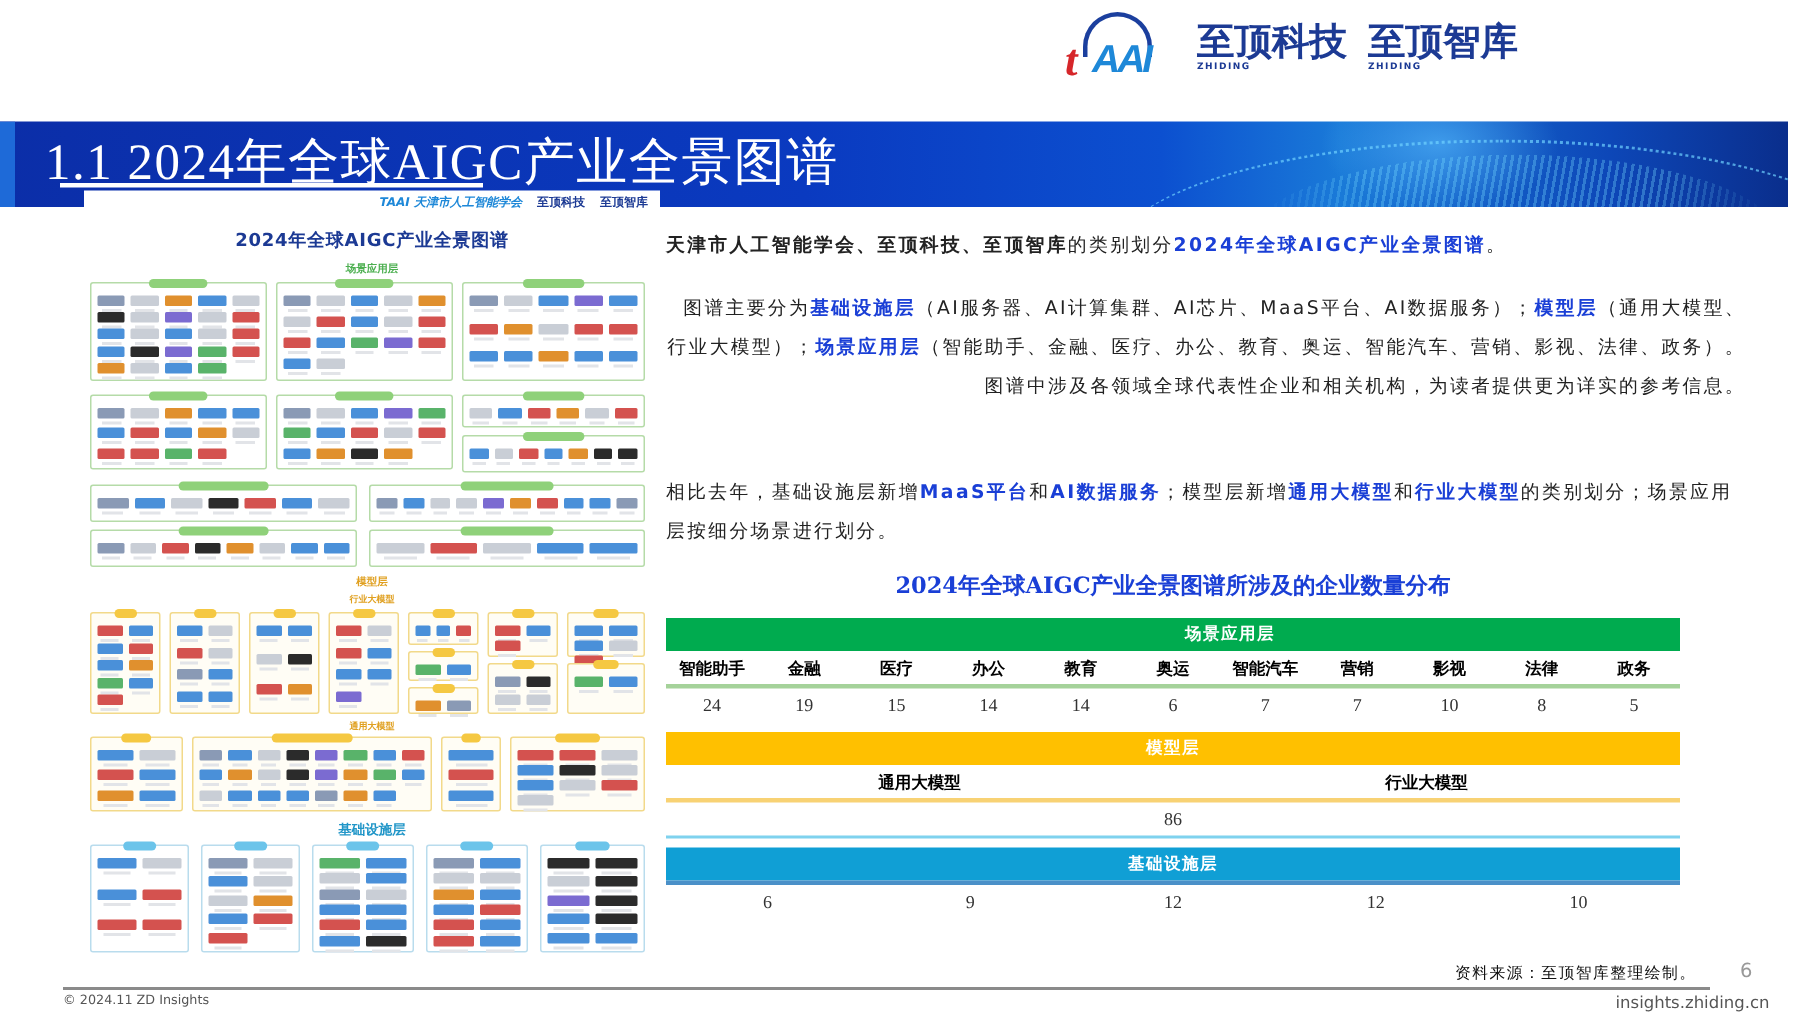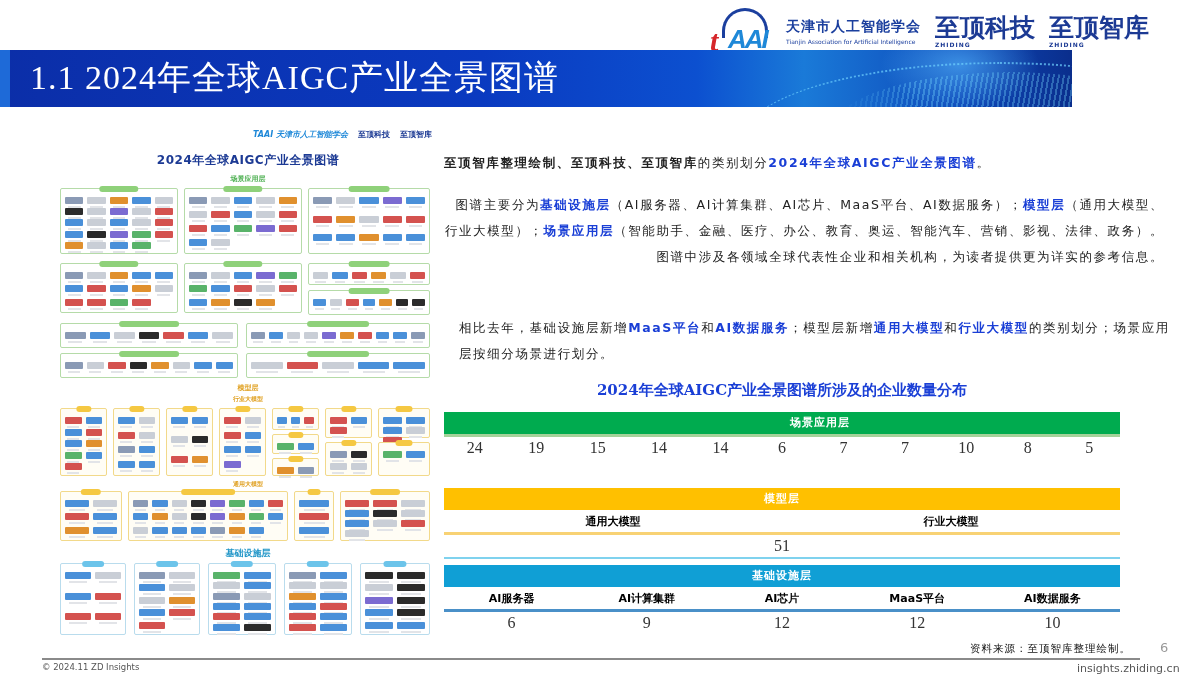--- a/index.html
+++ b/index.html
@@ -14,21 +14,21 @@
   .taai-t { position: absolute; left: 4px; top: 18px; font: bold 30px "Liberation Serif", serif; color: #d6262a; font-style: italic; }
   .taai-aa { position: absolute; left: 22px; top: 18px; font: italic bold 26px "Liberation Sans", sans-serif; color: #1e88d8; letter-spacing: -2px; }
   .taai-text { margin-left: 2px; display: flex; flex-direction: column; }
   .taai-cn { font-size: 14px; color: #1b3f9e; font-weight: bold; letter-spacing: 1px; }
   .taai-en { font-size: 6px; color: #1b3f9e; margin-top: 2px; }
   .zd { margin-left: 14px; display: flex; flex-direction: column; align-items: flex-start; }
   .zd-cn { font-size: 25px; font-weight: bold; color: #1c3a94; letter-spacing: 0px; line-height: 28px; }
   .zd-en { font-size: 6px; font-weight: bold; color: #1c3a94; letter-spacing: 1px; margin-top: -1px; }
 
   
-  .banner { position: absolute; top: 50px; left: 0; width: 1072px; height: 57px;
+  .banner { position: absolute; top: 81px; left: 0; width: 1192px; height: 57px;
     background: linear-gradient(90deg, #0b2ea8 0%, #0a3ac0 45%, #0c50d0 65%, #1a7ad8 75%, #0d47b8 90%, #0a2e8c 100%);
     overflow: hidden; }
   .banner::before { content: ""; position: absolute; left: 0; top: 0; width: 10px; height: 100%; background: #1e6ad8; }
   .banner-globe { position: absolute; left: 740px; top: 12px; width: 520px; height: 160px; border-radius: 50%;
     border-top: 2px dotted #6fd2ff; opacity: 0.7; }
   .banner-globe2 { position: absolute; left: 830px; top: 22px; width: 360px; height: 120px; border-radius: 50%;
     background: repeating-linear-gradient(100deg, rgba(120,220,255,0.55) 0 2px, transparent 2px 5px);
     -webkit-mask-image: radial-gradient(ellipse at 50% 0%, #000 40%, transparent 70%); mask-image: radial-gradient(ellipse at 50% 0%, #000 40%, transparent 70%); opacity: 0.6; }
   .banner-glow { position: absolute; left: 880px; top: -30px; width: 160px; height: 90px; border-radius: 50%;
     background: radial-gradient(ellipse, rgba(90,190,255,0.6) 0%, transparent 70%); }
@@ -58,29 +58,29 @@
   .logo::after { content: ""; position: absolute; left: 15%; right: 15%; top: 9px; height: 2px; background: #e2e4e8; }
   .logo.c1 { background: #8a9ab5; } .logo.c2 { background: #d4524f; } .logo.c3 { background: #4a90d9; }
   .logo.c4 { background: #7b6bd1; } .logo.c5 { background: #2b2b2b; } .logo.c6 { background: #e0902e; } .logo.c7 { background: #59b36a; }
 
   
   .rt { position: absolute; left: 444px; width: 720px; font-size: 12.5px; line-height: 26px; color: #222; letter-spacing: 1.6px; }
   .rt b { font-weight: bold; }
   .rt .hl { color: #1a3fd6; font-weight: bold; }
   .p1 { top: 150px; }
   .p2 { top: 192px; text-align: right; }
-  .p3 { top: 315px; margin-left: 15px; }
+  .p3 { top: 315px; }
 
   .dist-title { position: absolute; left: 444px; width: 676px; top: 381px; text-align: center; font-family: "DejaVu Serif", "Liberation Serif", serif; font-size: 15px; font-weight: bold; color: #1a3fd6; }
 
   
   .tbl { position: absolute; left: 444px; width: 676px; }
   .tbl-head { height: 22px; text-align: center; color: #fff; font-weight: bold; font-size: 11px; line-height: 22px; letter-spacing: 1px; }
   .tbl-cols { display: flex; height: 22px; align-items: center; font-weight: bold; font-size: 11px; color: #000; }
-  .tbl-vals { display: flex; height: 22px; align-items: center; font-family: "Liberation Serif", "DejaVu Serif", serif; font-size: 16px; color: #333; }
+  .tbl-vals { display: flex; height: 22px; align-items: center; font-family: "Liberation Serif", "DejaVu Serif", serif; font-size: 12px; color: #333; }
   .tbl-cols > div, .tbl-vals > div { flex: 1; text-align: center; }
   .sep { height: 3px; }
 
   .t1 { top: 412px; }
   .t1 .tbl-head { background: #00ab4f; text-align: right; padding-right: 270px; }
   .t1 .sep { background: #a5d29a; }
   .t2 { top: 488px; }
   .t2 .tbl-head { background: #ffc000; }
   .t2 .sep { background: #f8d274; }
   .t2 .bottom-line { height: 2px; background: #7fd2ee; }
@@ -98,24 +98,20 @@
 </head>
 <body>
 
 <div class="logo-bar">
   <div class="taai">
     <div class="taai-mark">
       <div class="taai-arc"></div>
       <div class="taai-t">t</div>
       <div class="taai-aa">AAI</div>
     </div>
-    <div class="taai-text">
-      <span class="taai-cn">天津市人工智能学会</span>
-      <span class="taai-en">Tianjin Association for Artificial Intelligence</span>
-    </div>
   </div>
   <div class="zd">
     <span class="zd-cn">至顶科技</span>
     <span class="zd-en">ZHIDING</span>
   </div>
   <div class="zd">
     <span class="zd-cn">至顶智库</span>
     <span class="zd-en">ZHIDING</span>
   </div>
 </div>
@@ -568,35 +564,48 @@
         <div class="logo c5"></div>
         <div class="logo c3"></div>
         <div class="logo c5"></div>
         <div class="logo c3"></div>
         <div class="logo c3"></div>
       </div>
     </div>
 </div>
 
 <div class="rt p1">
-  <b>至顶智库整理绘制、至顶科技、至顶智库</b><span>的类别划分</span><span class="hl">2024年全球AIGC产业全景图谱</span><span>。</span>
+  <b>天津市人工智能学会、至顶科技、至顶智库</b><span>的类别划分</span><span class="hl">2024年全球AIGC产业全景图谱</span><span>。</span>
 </div>
 
 <div class="rt p2">
   <span>图谱主要分为</span><span class="hl">基础设施层</span><span>（AI服务器、AI计算集群、AI芯片、MaaS平台、AI数据服务）；</span><span class="hl">模型层</span><span>（通用大模型、行业大模型）；</span><span class="hl">场景应用层</span><span>（智能助手、金融、医疗、办公、教育、奥运、智能汽车、营销、影视、法律、政务）。图谱中涉及各领域全球代表性企业和相关机构，为读者提供更为详实的参考信息。</span>
 </div>
 
 <div class="rt p3">
   <span>相比去年，基础设施层新增</span><span class="hl">MaaS平台</span><span>和</span><span class="hl">AI数据服务</span><span>；模型层新增</span><span class="hl">通用大模型</span><span>和</span><span class="hl">行业大模型</span><span>的类别划分；场景应用层按细分场景进行划分。</span>
 </div>
 
 <div class="dist-title">2024年全球AIGC产业全景图谱所涉及的企业数量分布</div>
 
 <div class="tbl t1">
   <div class="tbl-head">场景应用层</div>
+  <div class="tbl-cols">
+    <div>智能助手</div>
+    <div>金融</div>
+    <div>医疗</div>
+    <div>办公</div>
+    <div>教育</div>
+    <div>奥运</div>
+    <div>智能汽车</div>
+    <div>营销</div>
+    <div>影视</div>
+    <div>法律</div>
+    <div>政务</div>
+  </div>
   <div class="sep"></div>
   <div class="tbl-vals">
     <div>24</div>
     <div>19</div>
     <div>15</div>
     <div>14</div>
     <div>14</div>
     <div>6</div>
     <div>7</div>
     <div>7</div>
@@ -607,34 +616,27 @@
 </div>
 
 <div class="tbl t2">
   <div class="tbl-head">模型层</div>
   <div class="tbl-cols">
     <div>通用大模型</div>
     <div>行业大模型</div>
   </div>
   <div class="sep"></div>
   <div class="tbl-vals">
-    <div>51</div>
+    <div>86</div>
   </div>
   <div class="bottom-line"></div>
 </div>
 
 <div class="tbl t3">
   <div class="tbl-head">基础设施层</div>
-  <div class="tbl-cols">
-    <div>AI服务器</div>
-    <div>AI计算集群</div>
-    <div>AI芯片</div>
-    <div>MaaS平台</div>
-    <div>AI数据服务</div>
-  </div>
   <div class="sep"></div>
   <div class="tbl-vals">
     <div>6</div>
     <div>9</div>
     <div>12</div>
     <div>12</div>
     <div>10</div>
   </div>
 </div>
 

